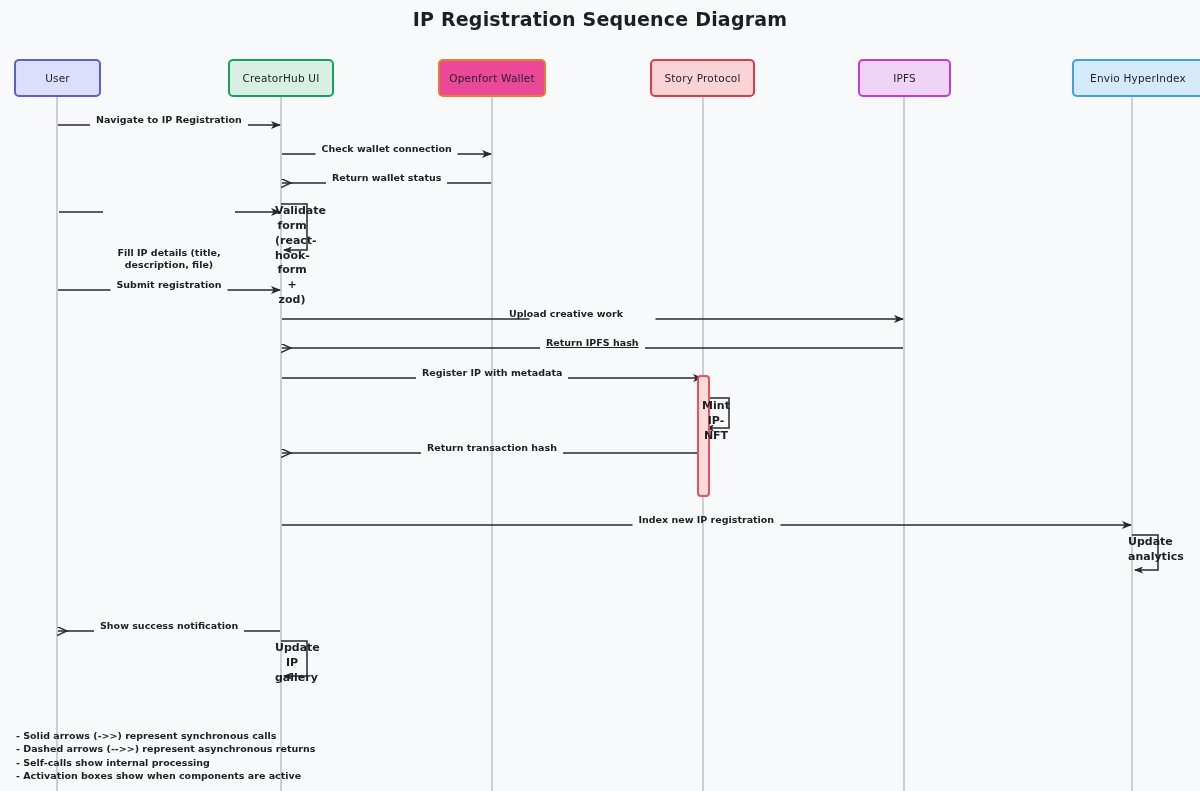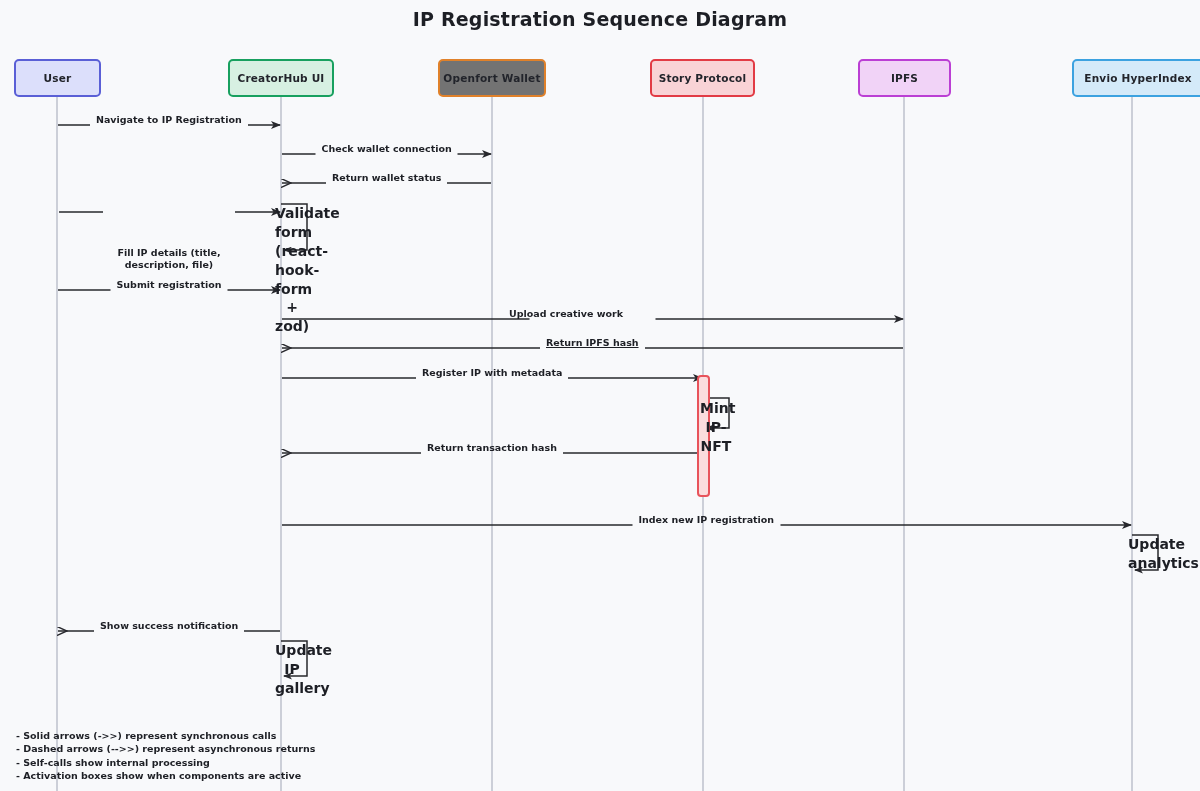--- a/index.html
+++ b/index.html
@@ -39,41 +39,41 @@
     height: 38px;
     border-radius: 5px;
     border-width: 2px;
     border-style: solid;
     display: flex;
     align-items: center;
     justify-content: center;
   }
   .participant-label {
     font-size: 10.5px;
-    font-weight: 700;
+    font-weight: 400;
     color: #22242b;
     white-space: nowrap;
     letter-spacing: 0.2px;
   }
   .msg-label {
     position: absolute;
     font-size: 9.5px;
     font-weight: 700;
     color: #1d1f25;
     text-align: center;
     line-height: 1.25;
     white-space: nowrap;
     background: transparent;
   }
   .msg-label.wrap2 {
     white-space: normal;
   }
   .self-label {
     position: absolute;
-    font-size: 14px;
+    font-size: 11px;
     font-weight: 700;
     color: #1d1f25;
     line-height: 1.35;
     text-align: center;
     white-space: normal;
   }
   .notes-block {
     position: absolute;
     left: 16px;
     top: 729px;
@@ -150,21 +150,21 @@
       </g>
   </svg>
 
   <div id="participants-layer">
       <div class="participant-box" style="left: 14px; top: 59px; width: 87px; background: rgb(220, 223, 251); border-color: rgb(90, 95, 214);">
         <span class="participant-label">User</span>
       </div>
       <div class="participant-box" style="left: 228px; top: 59px; width: 106px; background: rgb(215, 240, 226); border-color: rgb(24, 160, 95);">
         <span class="participant-label">CreatorHub UI</span>
       </div>
-      <div class="participant-box" style="left: 438px; top: 59px; width: 108px; background: #737373; border-color: rgb(224, 129, 42);">
+      <div class="participant-box" style="left: 438px; top: 59px; width: 108px; background: #ec4899; border-color: rgb(224, 129, 42);">
         <span class="participant-label">Openfort Wallet</span>
       </div>
       <div class="participant-box" style="left: 650px; top: 59px; width: 105px; background: rgb(249, 211, 214); border-color: rgb(226, 59, 69);">
         <span class="participant-label">Story Protocol</span>
       </div>
       <div class="participant-box" style="left: 858px; top: 59px; width: 93px; background: rgb(241, 211, 247); border-color: rgb(187, 63, 212);">
         <span class="participant-label">IPFS</span>
       </div>
       <div class="participant-box" style="left: 1072px; top: 59px; width: 132px; background: rgb(212, 234, 249); border-color: rgb(60, 162, 224);">
         <span class="participant-label">Envio HyperIndex</span>

